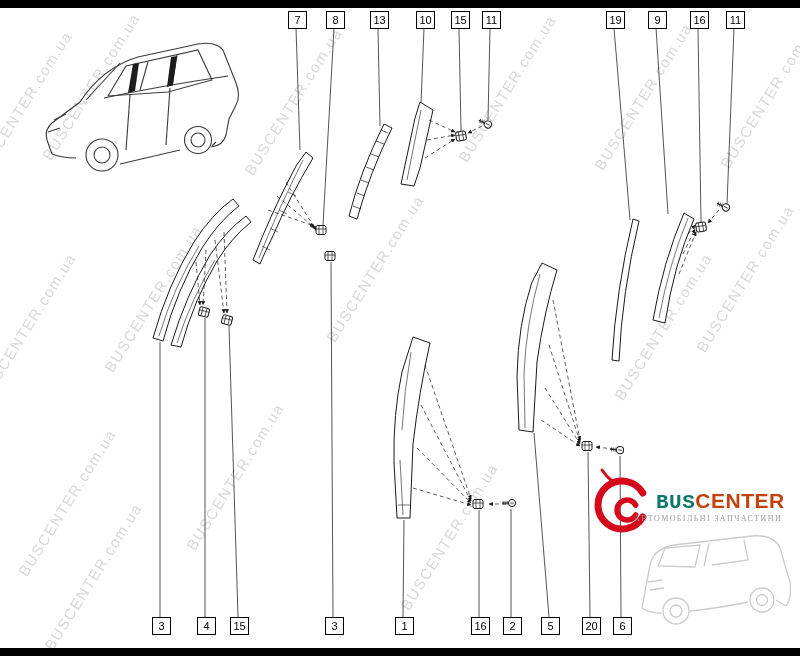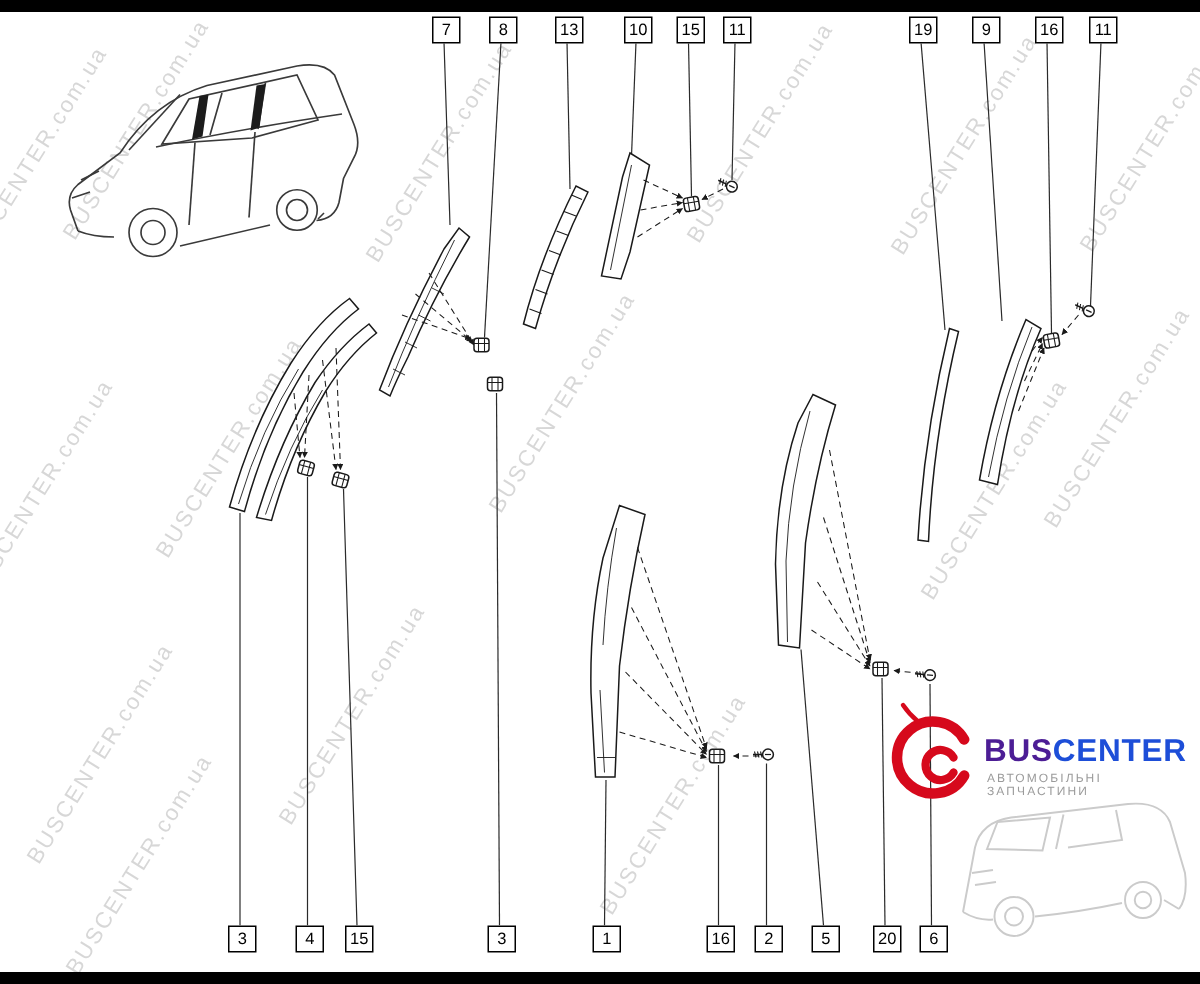--- a/index.html
+++ b/index.html
@@ -13,24 +13,24 @@
   .wm{
     position:absolute;z-index:1;font-size:15px;letter-spacing:1.5px;color:#bdbdbd;opacity:.6;
     transform:rotate(-58deg);transform-origin:0 50%;white-space:nowrap;user-select:none;
   }
   svg.art{position:absolute;left:0;top:0;z-index:2;}
   .callout{
     position:absolute;z-index:7;width:17px;height:16px;border:1px solid #000;background:#fff;
     font-size:11px;line-height:16px;text-align:center;color:#000;
   }
   .logo-text{position:absolute;left:656px;top:489px;z-index:5;font-weight:bold;font-size:21px;letter-spacing:.5px;}
-  .logo-bus{color:#4c1d95;}
-  .logo-center{color:#1d4ed8;}
+  .logo-bus{color:#0f766e;font-family:Liberation Mono, monospace;}
+  .logo-center{color:#c2410c;}
   .logo-tagline{
-    position:absolute;left:658px;top:514px;z-index:5;font-size:8px;color:#9b9b9b;letter-spacing:1.4px;
+    position:absolute;left:634px;top:514px;z-index:5;font-size:8px;color:#9b9b9b;letter-spacing:1.4px;font-family:Liberation Serif, serif;
   }
 </style>
 </head>
 <body>
 
 <div class="stage">
 
   <div class="bar top"></div>
   <div class="bar bottom"></div>
 

